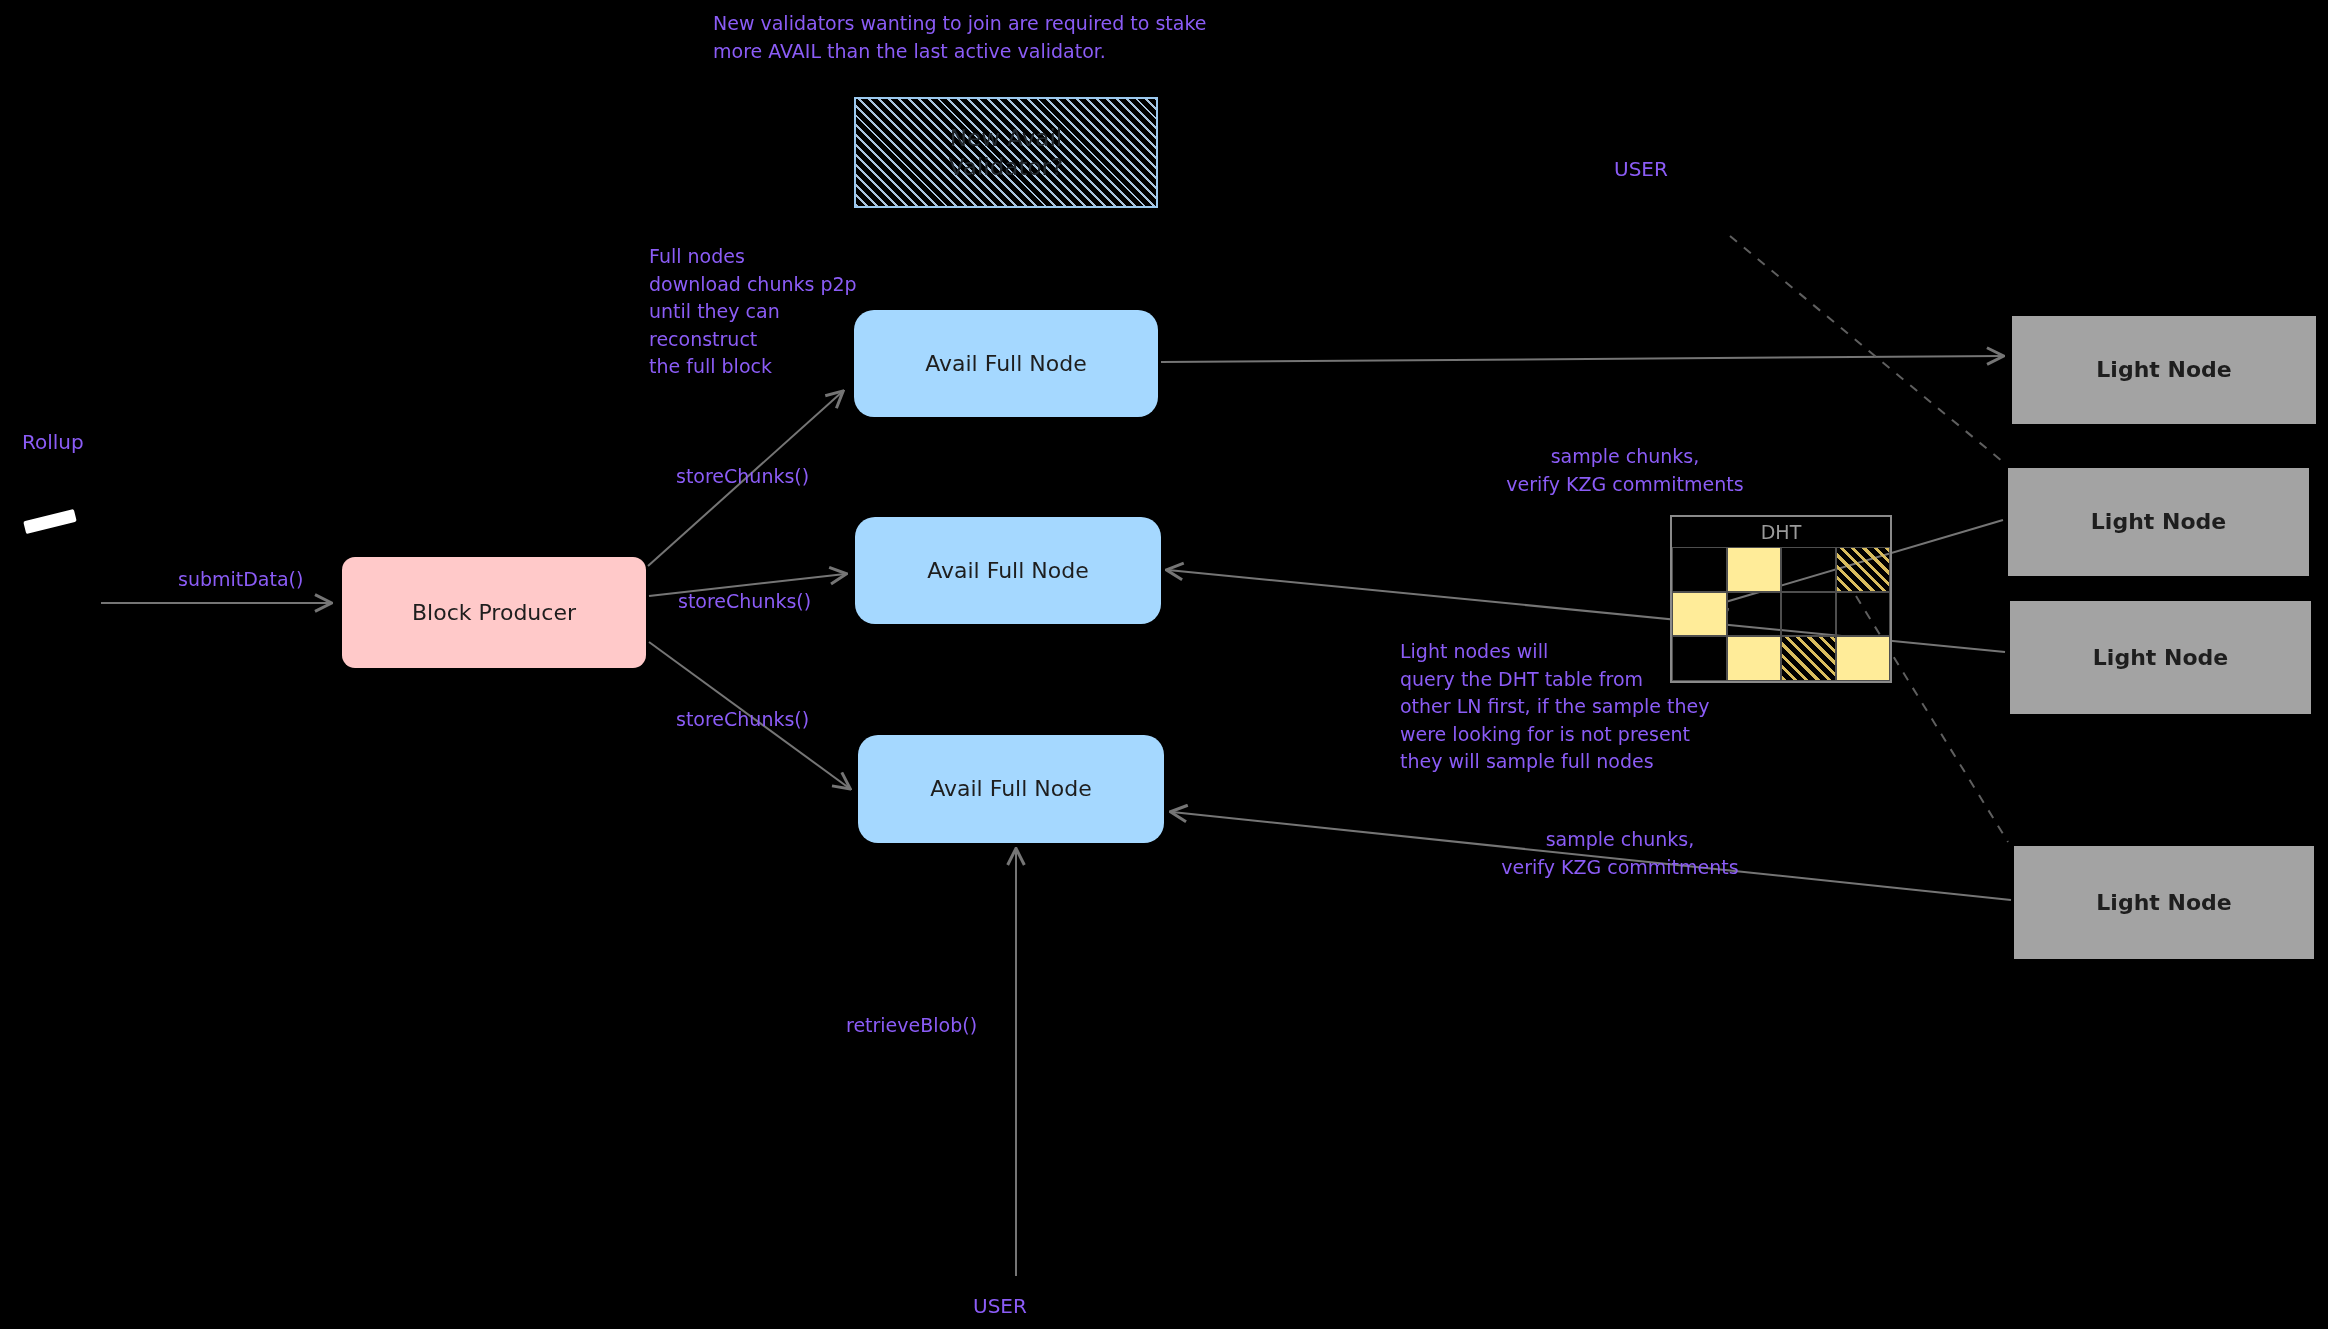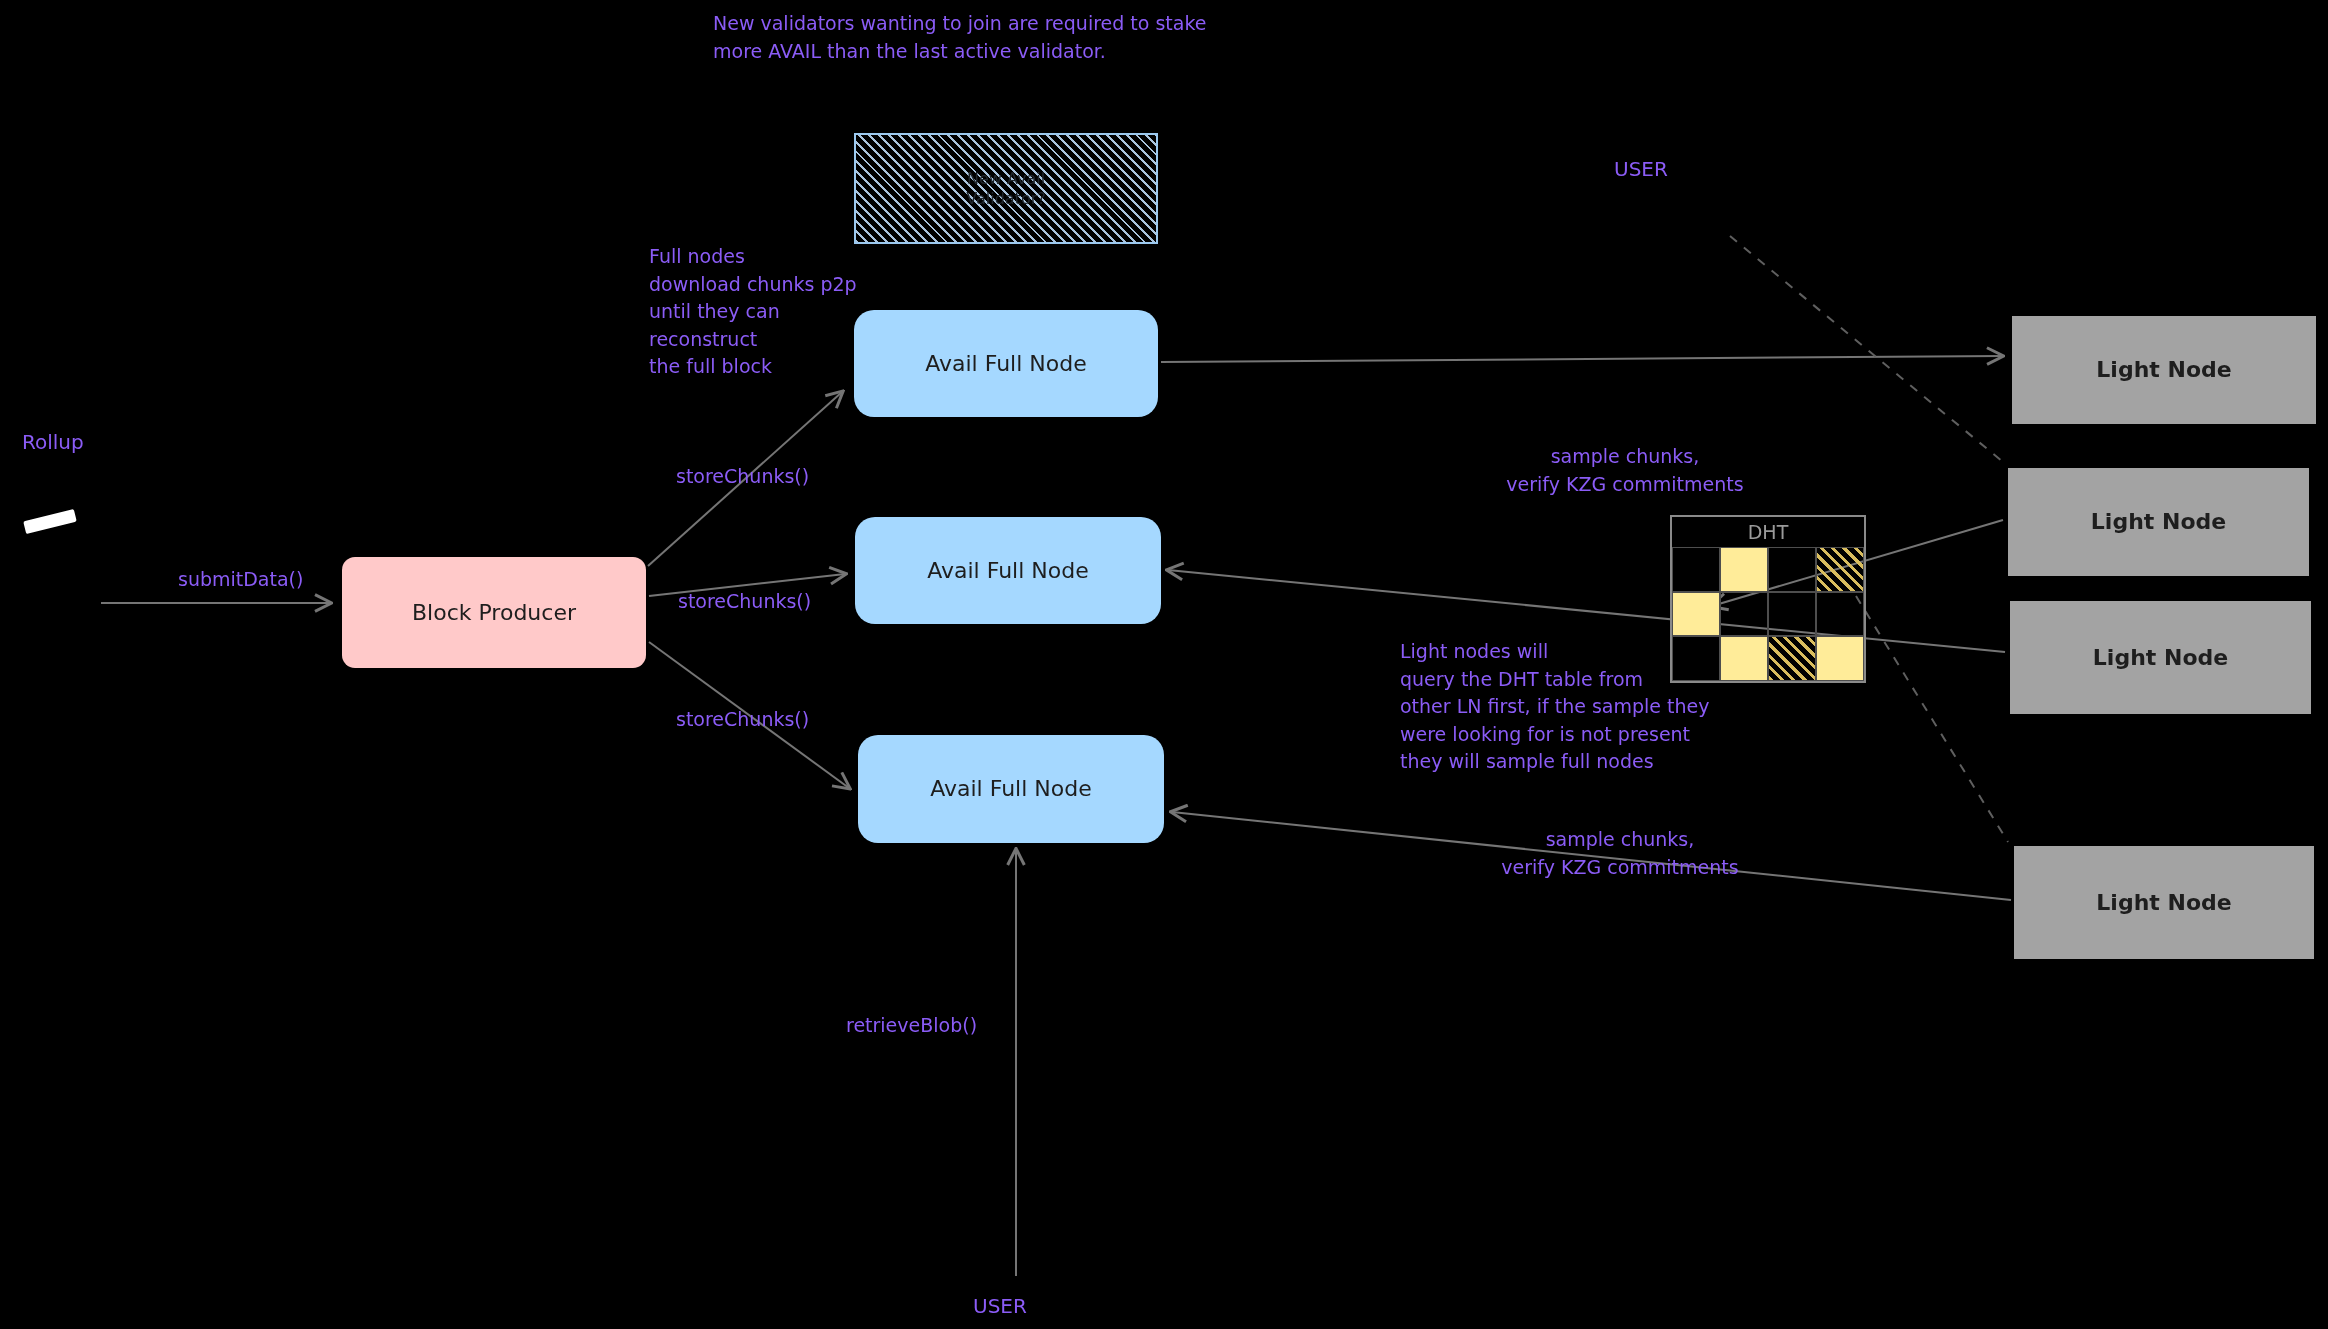--- a/index.html
+++ b/index.html
@@ -26,21 +26,21 @@
   .lbl {
     position:absolute; color:#8b5cf6; font-size:19px; line-height:1.45;
     white-space:pre-line;
   }
   .lbl-center { text-align:center; }
   .rollup-mark {
     position:absolute; left:24px; top:515px; width:52px; height:13px;
     background:#ffffff; border-radius:2px; transform:rotate(-14deg);
   }
   .dht {
-    position:absolute; left:1670px; top:515px; width:196px; height:168px;
+    position:absolute; left:1670px; top:515px; width:222px; height:168px;
     border:2px solid #8a8a8a;
     display:grid;
     grid-template-columns: repeat(4, 1fr);
     grid-template-rows: 30px repeat(3, 1fr);
   }
   .dht-header {
     grid-column: 1 / -1;
     display:flex; align-items:center; justify-content:center;
     color:#9a9a9a; font-size:19px;
   }
@@ -78,21 +78,21 @@
 
     <line x1="1016" y1="1276" x2="1016" y2="850" stroke="#757575" stroke-width="2" marker-end="url(#arr)"></line>
 
     <line x1="1730" y1="236" x2="2003" y2="462" stroke="#5f5f5f" stroke-width="2" stroke-dasharray="9 9"></line>
     <line x1="1856" y1="596" x2="2008" y2="842" stroke="#5f5f5f" stroke-width="2" stroke-dasharray="9 9"></line>
   </svg>
 
   <div class="lbl" style="left:713px; top:10px;">New validators wanting to join are required to stake
 more AVAIL than the last active validator.</div>
 
-  <div class="node node-validator" style="left:854px; top:97px; width:304px; height:111px; font-size:16px;margin-top:36px;">
+  <div class="node node-validator" style="left:854px; top:97px; width:304px; height:111px; font-size:23px;">
     <span>New Avail
 Validator?</span>
   </div>
 
   <div class="lbl" style="left:1614px; top:155px; font-size:20px;">USER</div>
 
   <div class="lbl" style="left:22px; top:428px; font-size:20px;">Rollup</div>
   <div class="rollup-mark"></div>
 
   <div class="lbl" style="left:178px; top:551px;margin-top:15px;">submitData()</div>

